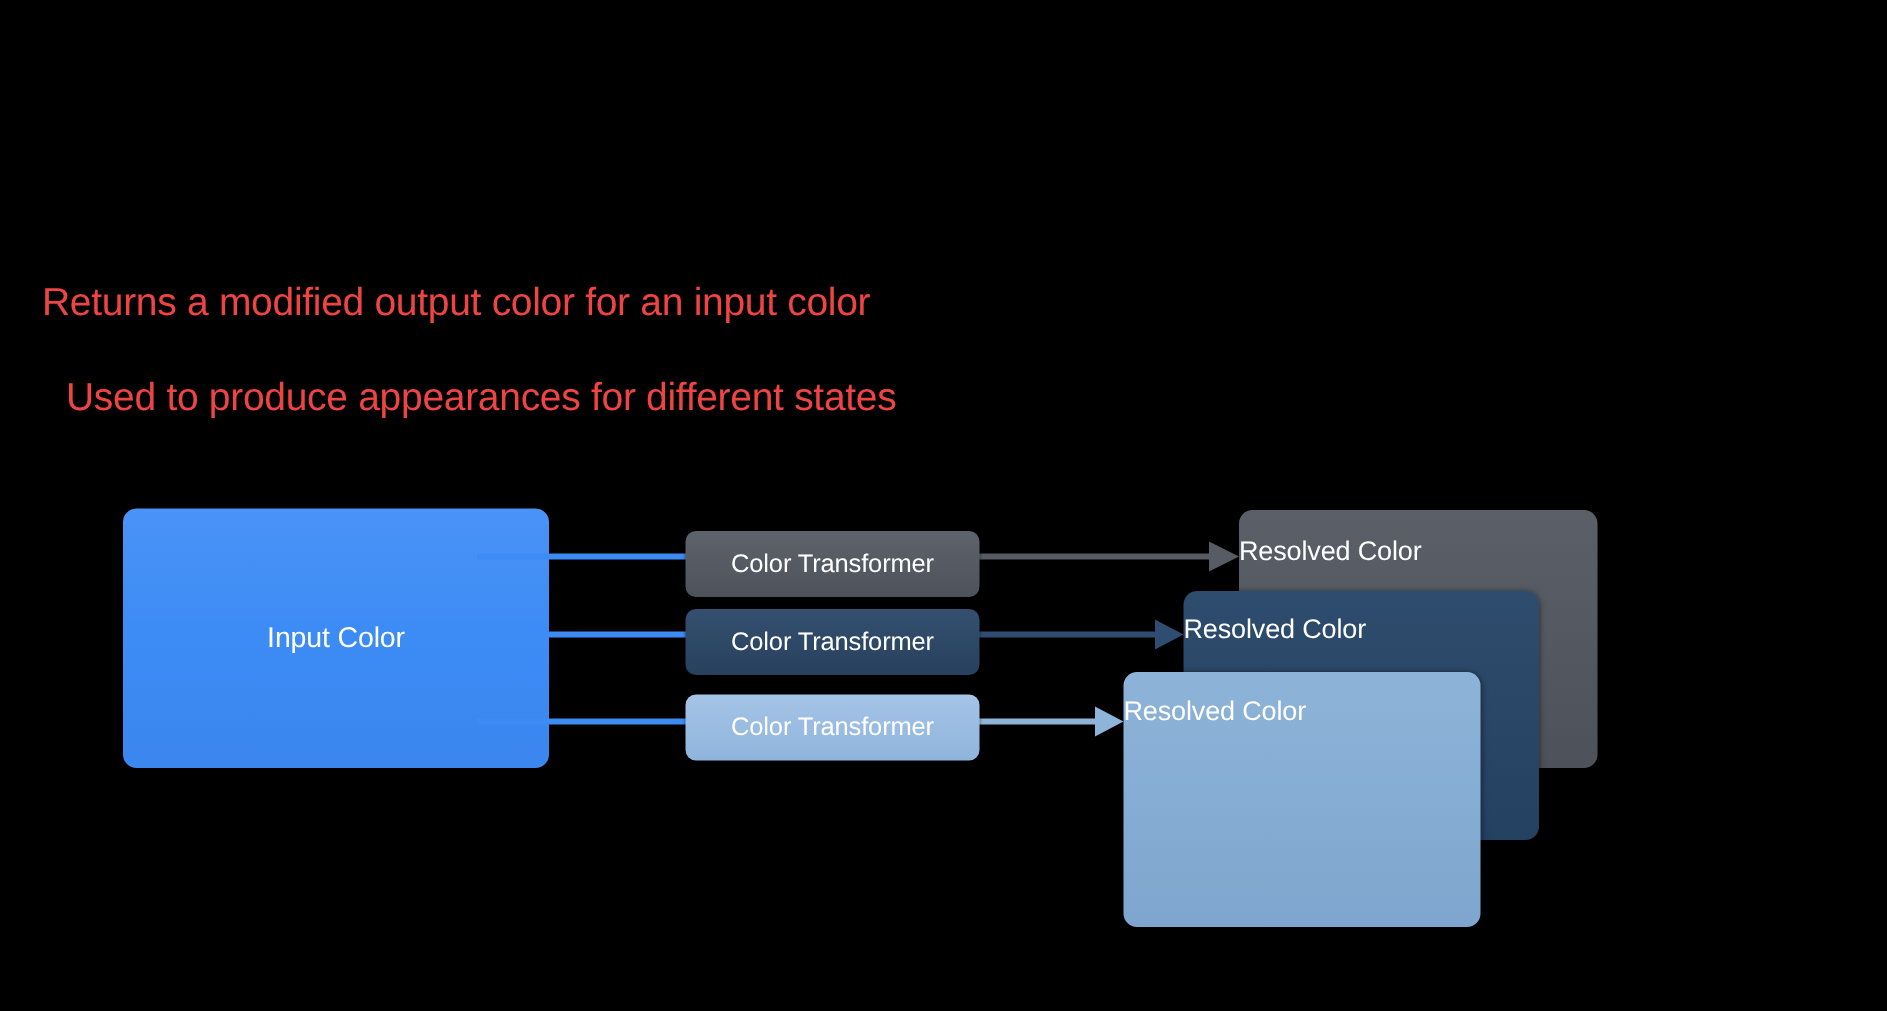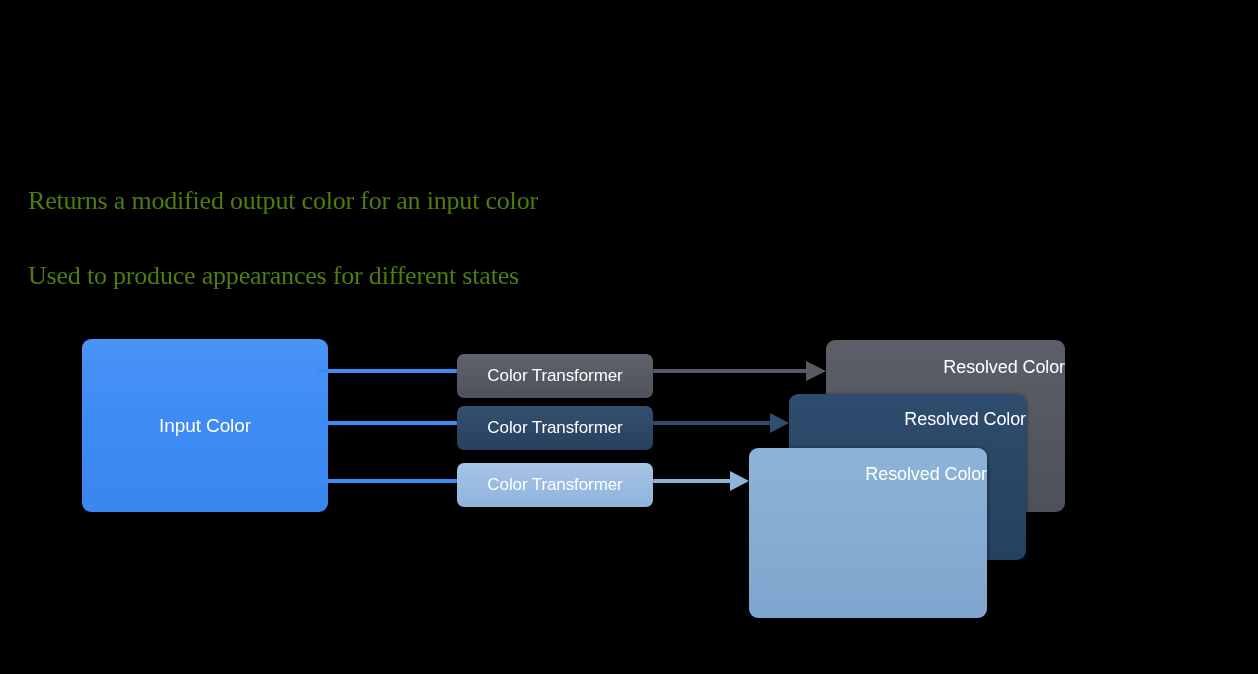--- a/index.html
+++ b/index.html
@@ -31,27 +31,26 @@
     font-weight: bold;
     color: #ffffff;
     letter-spacing: -0.6px;
     white-space: nowrap;
   }
   .bullet {
     position: absolute;
     left: 28px;
     font-size: 26px;
     font-weight: normal;
-    color: #4d7c0f;
+    color: #ef4444;
     letter-spacing: -0.2px;
     white-space: nowrap;
-    font-family: Liberation Serif, serif;
   }
   .bullet-0 { top: 186px; }
-  .bullet-1 { top: 261px; }
+  .bullet-1 { top: 249px; margin-left: 16px; }
 
   
   .diagram {
     position: absolute;
     left: 0;
     top: 0;
     width: 1258px;
     height: 674px;
   }
 
@@ -59,21 +58,21 @@
     position: absolute;
     box-sizing: border-box;
     border-radius: 9px;
     color: #ffffff;
   }
 
   
   .input-box {
     left: 82px;
     top: 339px;
-    width: 246px;
+    width: 284px;
     height: 173px;
     background: linear-gradient(180deg, #4a93f7 0%, #3d8cf5 45%, #3b86ef 100%);
     box-shadow: 0 1px 3px rgba(0,0,0,0.55);
     display: flex;
     align-items: center;
     justify-content: center;
   }
   .input-box .node-label {
     font-size: 19px;
     font-weight: normal;
@@ -112,21 +111,21 @@
   
   .result {
     position: absolute;
     border-radius: 9px;
     box-shadow: 0 1px 4px rgba(0,0,0,0.6);
   }
   .result .node-label {
     position: absolute;
     left: 0;
     right: 0;
-    text-align: right;
+    text-align: left;
     font-size: 18px;
     letter-spacing: -0.1px;
     color: #ffffff;
   }
   .result-0 {
     left: 826px;
     top: 340px;
     width: 239px;
     height: 172px;
     background: linear-gradient(180deg, #5a5f68 0%, #4d525a 100%);

